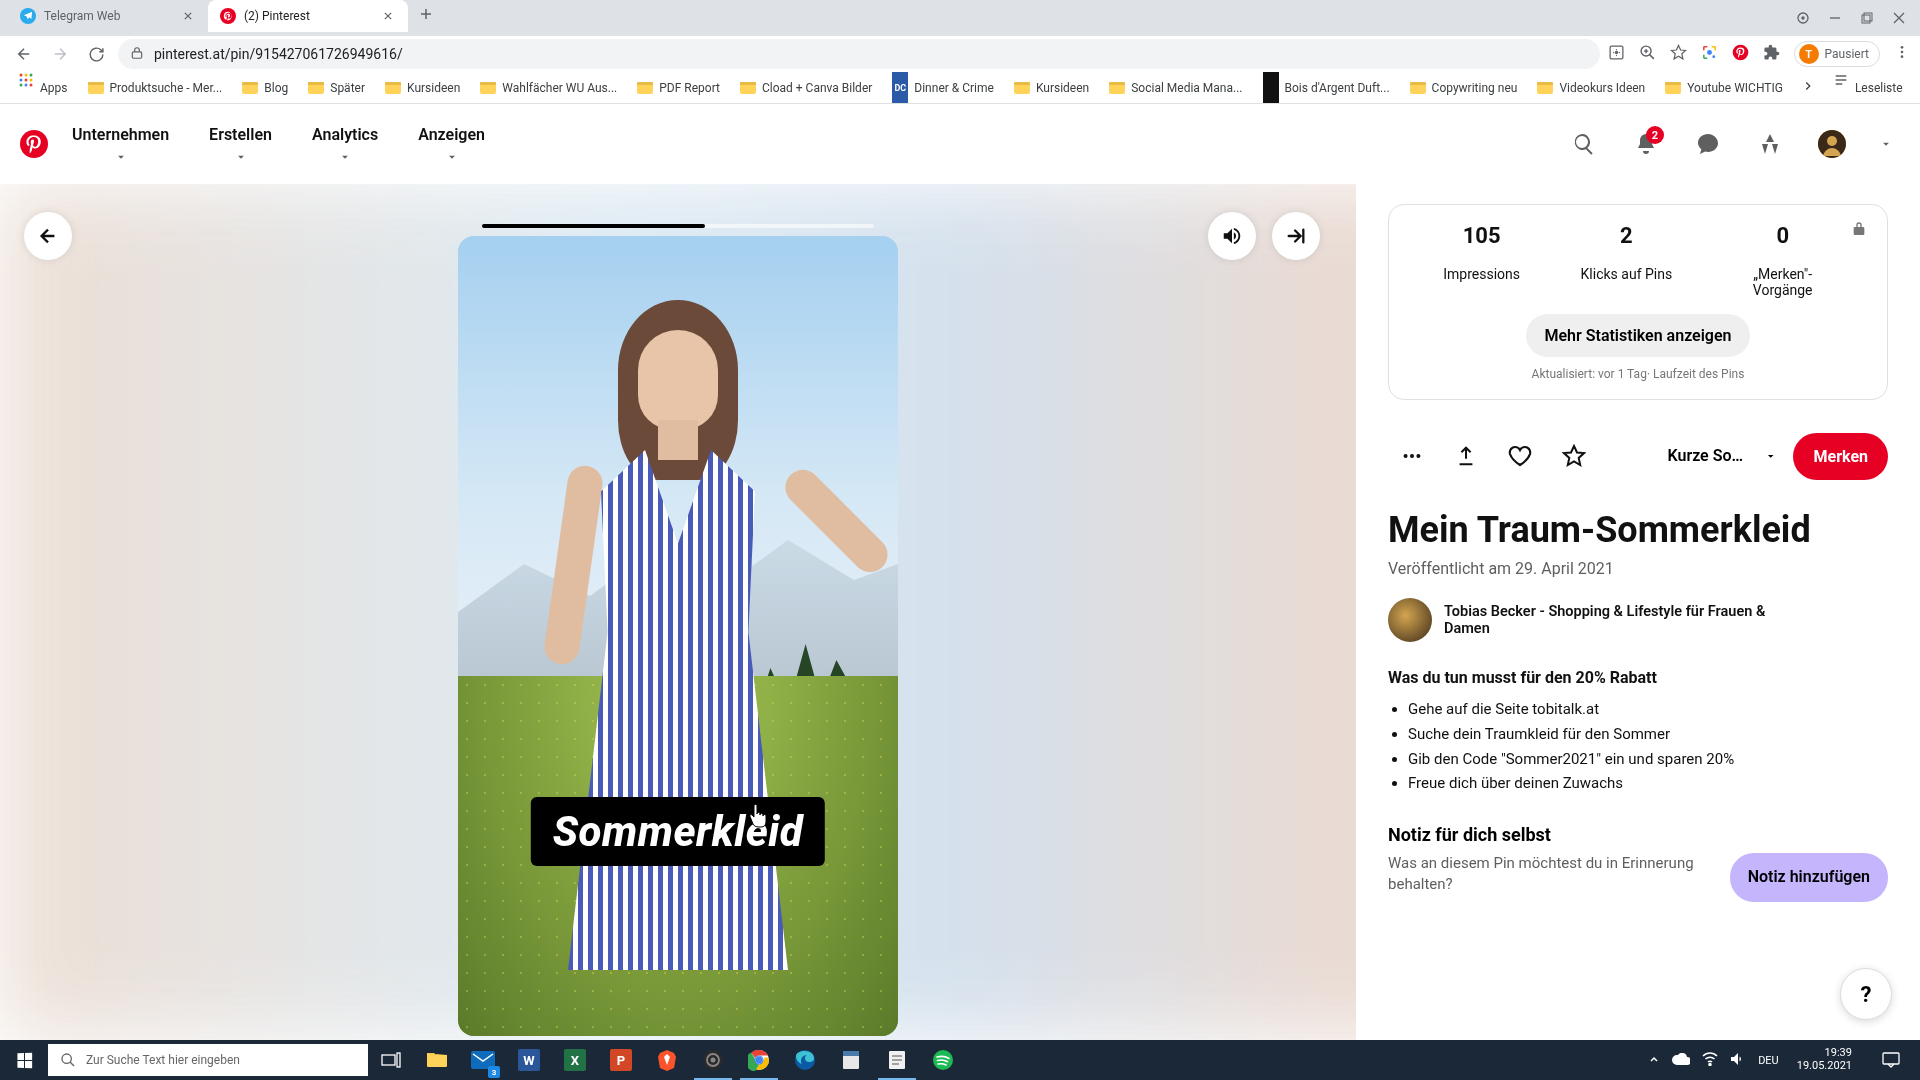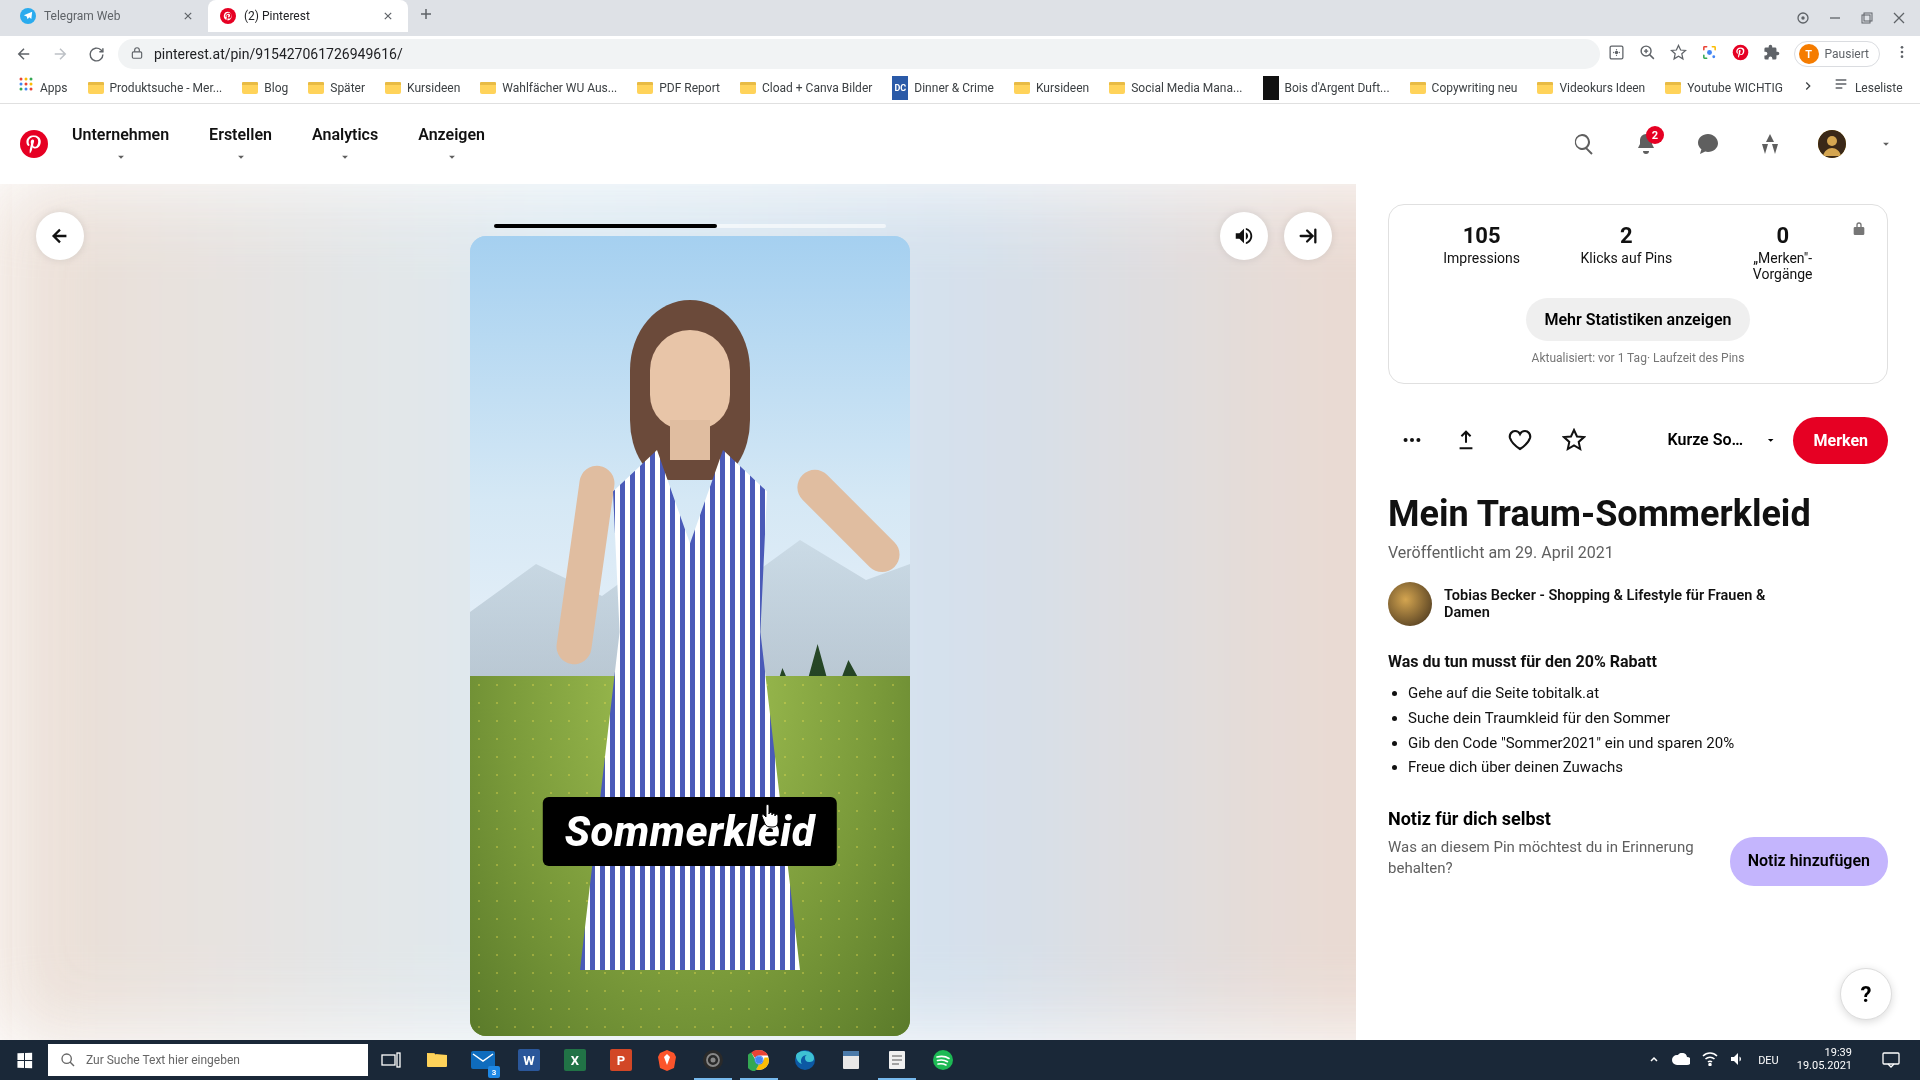--- a/index.html
+++ b/index.html
@@ -21,39 +21,39 @@
     .nav-btn { width: 28px; height: 28px; display:flex; align-items:center; justify-content:center; color:#5f6368; border-radius:50%; cursor:pointer;}
     .nav-btn.disabled { color:#bdc1c6; }
     .omnibox { flex:1; height:30px; background:#f1f3f4; border-radius:15px; display:flex; align-items:center; padding:0 12px; gap:10px; color:#202124; font-size:14px;}
     .omnibox-icon { color:#5f6368; }
     .addr-right { display:flex; align-items:center; gap:14px; color:#5f6368; }
     .paused-pill { display:flex; align-items:center; gap:6px; border:1px solid #dadce0; border-radius:16px; padding:2px 10px 2px 4px; font-size:12px; color:#5f6368;}
     .avatar-dot-orange { width:20px; height:20px; border-radius:50%; background:#f57c00; color:#fff; display:flex; align-items:center; justify-content:center; font-size:11px; font-weight:600;}
     
     .bookmarks-bar { height: 32px; background:#fff; border-bottom:1px solid #e0e0e0; display:flex; align-items:center; padding:0 10px; gap:4px; font-size:12px; color:#3c4043; overflow:hidden;}
     .bm { display:flex; align-items:center; gap:6px; padding:4px 8px; border-radius:4px; cursor:pointer; white-space:nowrap;}
-    .bm-icon { width:16px; height:24px; flex-shrink:0;}
+    .bm-icon { width:16px; height:32px; flex-shrink:0;}
     .bm-chev { margin-left:auto; padding:0 6px; cursor:pointer;}
     .bm-readlist{ display:flex; align-items:center; gap:6px; padding:4px 8px;}
     
     
     .p-header { height: 80px; background:#fff; display:flex; align-items:center; padding:0 20px; gap:8px; position:relative; z-index:5;}
     .p-logo { width:28px; height:28px; }
     .p-nav { display:flex; align-items:center; gap:24px; margin-left:8px;}
     .p-nav-item { display:flex; align-items:center; gap:6px; font-weight:600; font-size:16px; color:#111; cursor:pointer; padding:12px 8px;flex-direction:column;}
     .p-nav-item svg{color:#5f5f5f;}
     .p-header-right { margin-left:auto; display:flex; align-items:center; gap:18px;}
     .p-icon-btn { width:44px; height:44px; border-radius:50%; display:flex; align-items:center; justify-content:center; color:#5f5f5f; cursor:pointer; position:relative;}
     .badge { position:absolute; top:4px; right:4px; min-width:18px; height:18px; background:#e60023; color:#fff; font-size:11px; font-weight:700; border-radius:10px; display:flex; align-items:center; justify-content:center; padding:0 4px;}
     .p-avatar { width:28px; height:28px; border-radius:50%; background:#8b6914; display:flex; align-items:center; justify-content:center; overflow:hidden;}
     
     
     .content { position:relative; height: calc(1080px - 36px - 36px - 32px - 80px - 40px); overflow:hidden;}
     .blur-bg { position:absolute; inset:0; background: linear-gradient(90deg, #e8d5c8 0%, #d4e5f0 30%, #c8d8e8 50%, #e5d0c5 70%, #d8c8d0 100%); filter: blur(40px); opacity:0.9;}
-    .pin-container { position:absolute; left:12px; top:0; width:1356px; height:100%; background:rgba(255,255,255,0.15);}
+    .pin-container { position:absolute; left:0; top:0; width:1356px; height:100%; background:rgba(255,255,255,0.15);}
     .back-circle { position:absolute; left:24px; top:28px; width:48px; height:48px; background:#fff; border-radius:50%; display:flex; align-items:center; justify-content:center; cursor:pointer; box-shadow:0 0 8px rgba(0,0,0,.1); z-index:3;}
     .media-controls { position:absolute; top:28px; right:36px; display:flex; gap:16px; z-index:3;}
     .media-btn { width:48px; height:48px; background:#fff; border-radius:50%; display:flex; align-items:center; justify-content:center; cursor:pointer; box-shadow:0 0 8px rgba(0,0,0,.1);}
     .progress-bar { position:absolute; top:40px; left:482px; width:392px; height:4px; background:rgba(255,255,255,.6); border-radius:2px; z-index:3;}
     .progress-fill { height:100%; background:#000; border-radius:2px; width:57%;}
     .pin-image { position:absolute; left:458px; top:52px; width:440px; height:800px; border-radius:16px; overflow:hidden; background:linear-gradient(180deg,#b8d8f0 0%,#c5ddf0 40%,#7a9a5a 55%,#8aab4a 100%);}
     .sky { position:absolute; top:0; left:0; right:0; height:55%; background:linear-gradient(180deg,#a5d0f0 0%,#d5e8f5 60%,#e8f0f8 100%);}
     .mountain { position:absolute; top:35%; height:20%; left:0; right:0; background:linear-gradient(180deg, rgba(200,215,225,.6) 0%, rgba(140,160,175,.5) 100%); clip-path:polygon(0 60%,15% 30%,30% 50%,45% 20%,60% 45%,75% 15%,90% 40%,100% 30%,100% 100%,0 100%);}
     .trees { position:absolute; top:48%; right:-5%; width:50%; height:20%; background:linear-gradient(180deg,#2a4a2a 0%,#1a3a1a 100%); clip-path:polygon(0 80%,5% 40%,10% 70%,18% 20%,25% 60%,32% 30%,40% 55%,48% 15%,55% 50%,62% 25%,70% 45%,78% 35%,85% 55%,92% 30%,100% 50%,100% 100%,0 100%);}
     .grass { position:absolute; bottom:0; left:0; right:0; height:45%; background: radial-gradient(ellipse at 50% 0%, #a5c555 0%, #7a9a3a 60%, #5a7a2a 100%);}
@@ -67,21 +67,21 @@
     .arm-r { position:absolute; top:175px; right:10px; width:35px; height:130px; background:#e0bda0; border-radius:20px; transform:rotate(-45deg); transform-origin:top center;}
     .caption-box { position:absolute; bottom:170px; left:50%; transform:translateX(-50%); background:#000; color:#fff; font-weight:800; font-style:italic; font-size:42px; padding:10px 22px; border-radius:6px; letter-spacing:.5px;}
     .cursor-hand { position:absolute; left:748px; top:620px; z-index:4; color:#000;}
     
     
     .sidebar { position:absolute; right:0; top:0; width:564px; height:100%; background:#fff; padding:20px 32px;}
     .stats-card { border:1px solid #e0e0e0; border-radius:16px; padding:18px 24px; position:relative;}
     .lock-corner { position:absolute; top:16px; right:20px; color:#767676;}
     .stats-row { display:flex; justify-content:space-around; text-align:center;}
     .stat-num { font-size:22px; font-weight:700; color:#111;}
-    .stat-lab { font-size:14px; color:#111; margin-top:2px; max-width:100px;}
+    .stat-lab { font-size:14px; color:#111; margin-top:18px; max-width:100px;}
     .stats-btn-row{display:flex;justify-content:center;margin-top:16px;}
     .stats-btn { background:#efefef; border-radius:24px; padding:12px 18px; font-weight:600; font-size:16px; cursor:pointer; display:inline-block;}
     .stats-meta { text-align:center; color:#767676; font-size:12px; margin-top:10px;}
     .action-row { display:flex; align-items:center; gap:6px; margin-top:32px;}
     .act-btn { width:48px; height:48px; border-radius:50%; display:flex; align-items:center; justify-content:center; cursor:pointer; color:#111;}
     .board-select { display:flex; align-items:center; gap:8px; font-weight:600; font-size:16px; cursor:pointer; margin-left:auto; max-width:110px;}
     .board-select span{overflow:hidden; text-overflow:ellipsis; white-space:nowrap; line-height:1.2;}
     .save-btn { background:#e60023; color:#fff; font-weight:700; font-size:16px; padding:14px 20px; border-radius:24px; cursor:pointer; margin-left:10px;}
     .pin-title { font-size:36px; font-weight:700; color:#111; margin-top:28px; line-height:1.25;}
     .pin-date { color:#5f5f5f; font-size:16px; margin-top:6px;}

